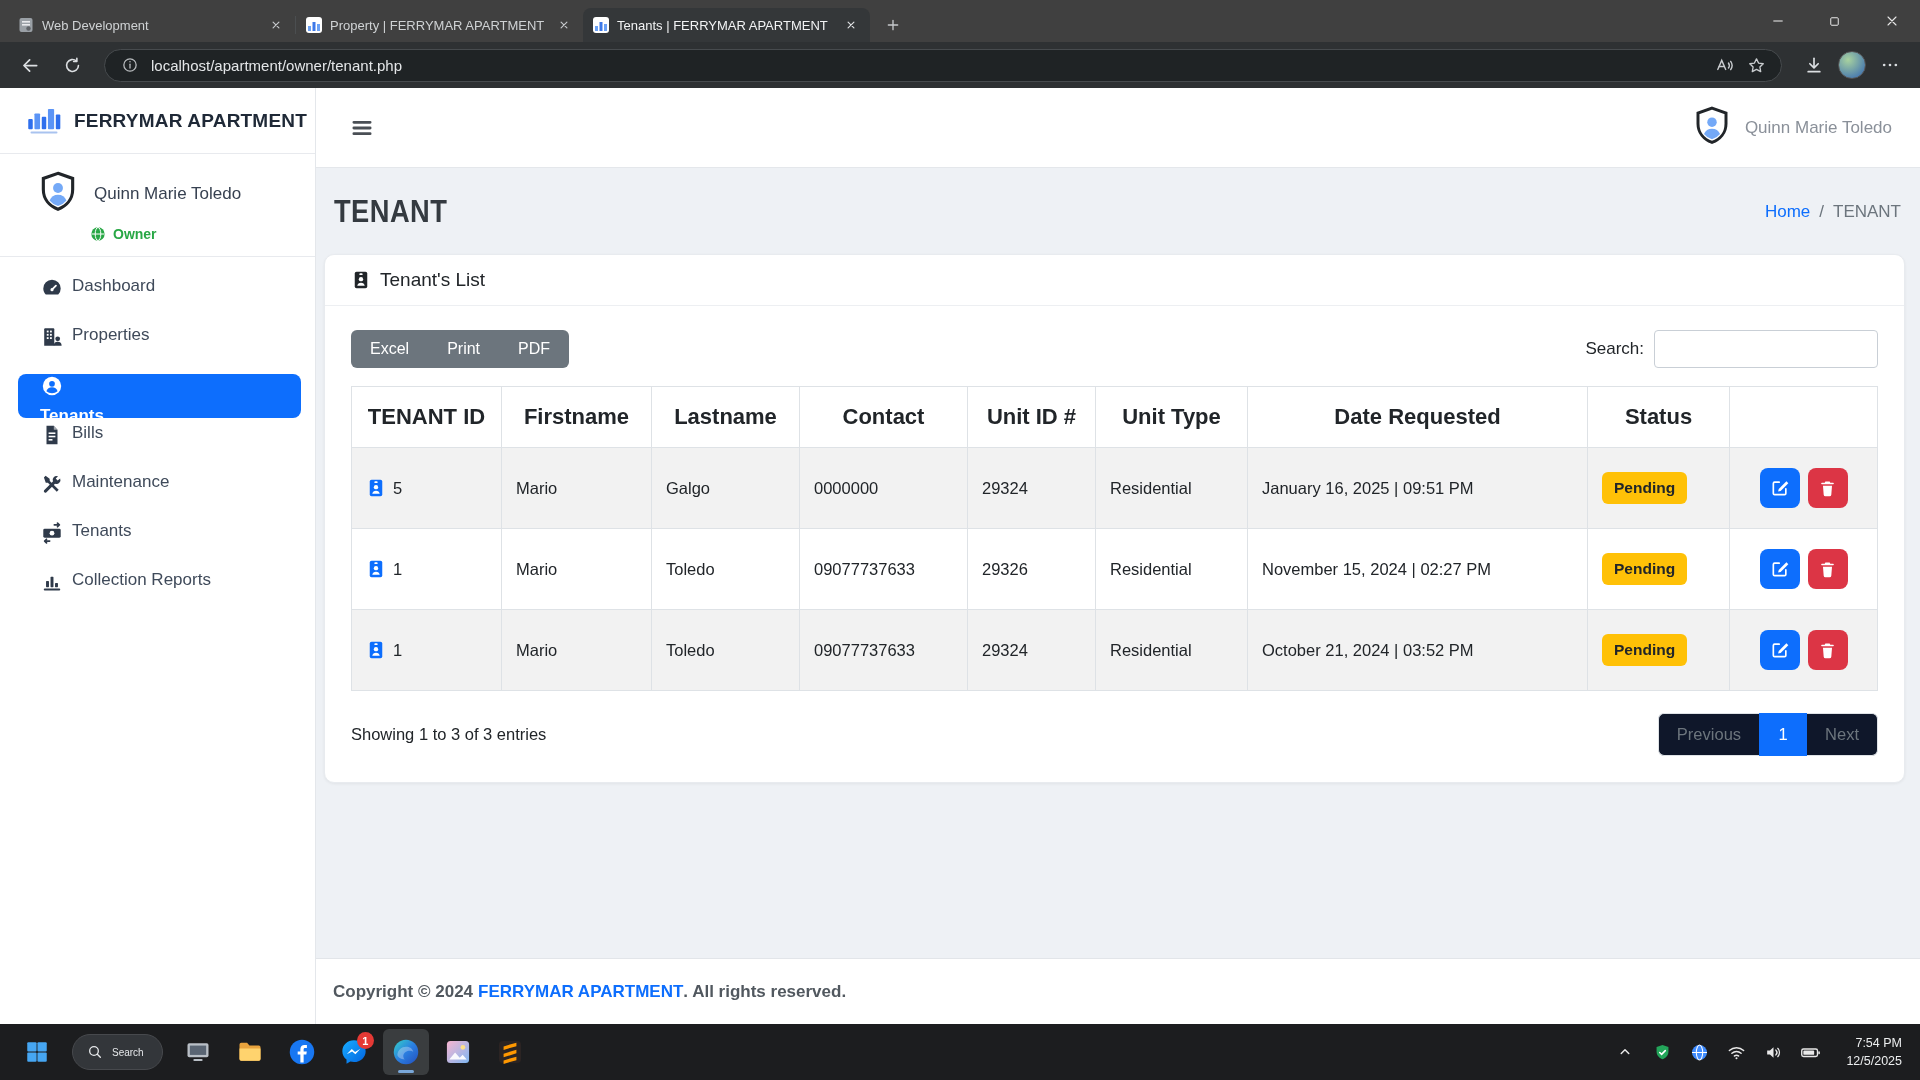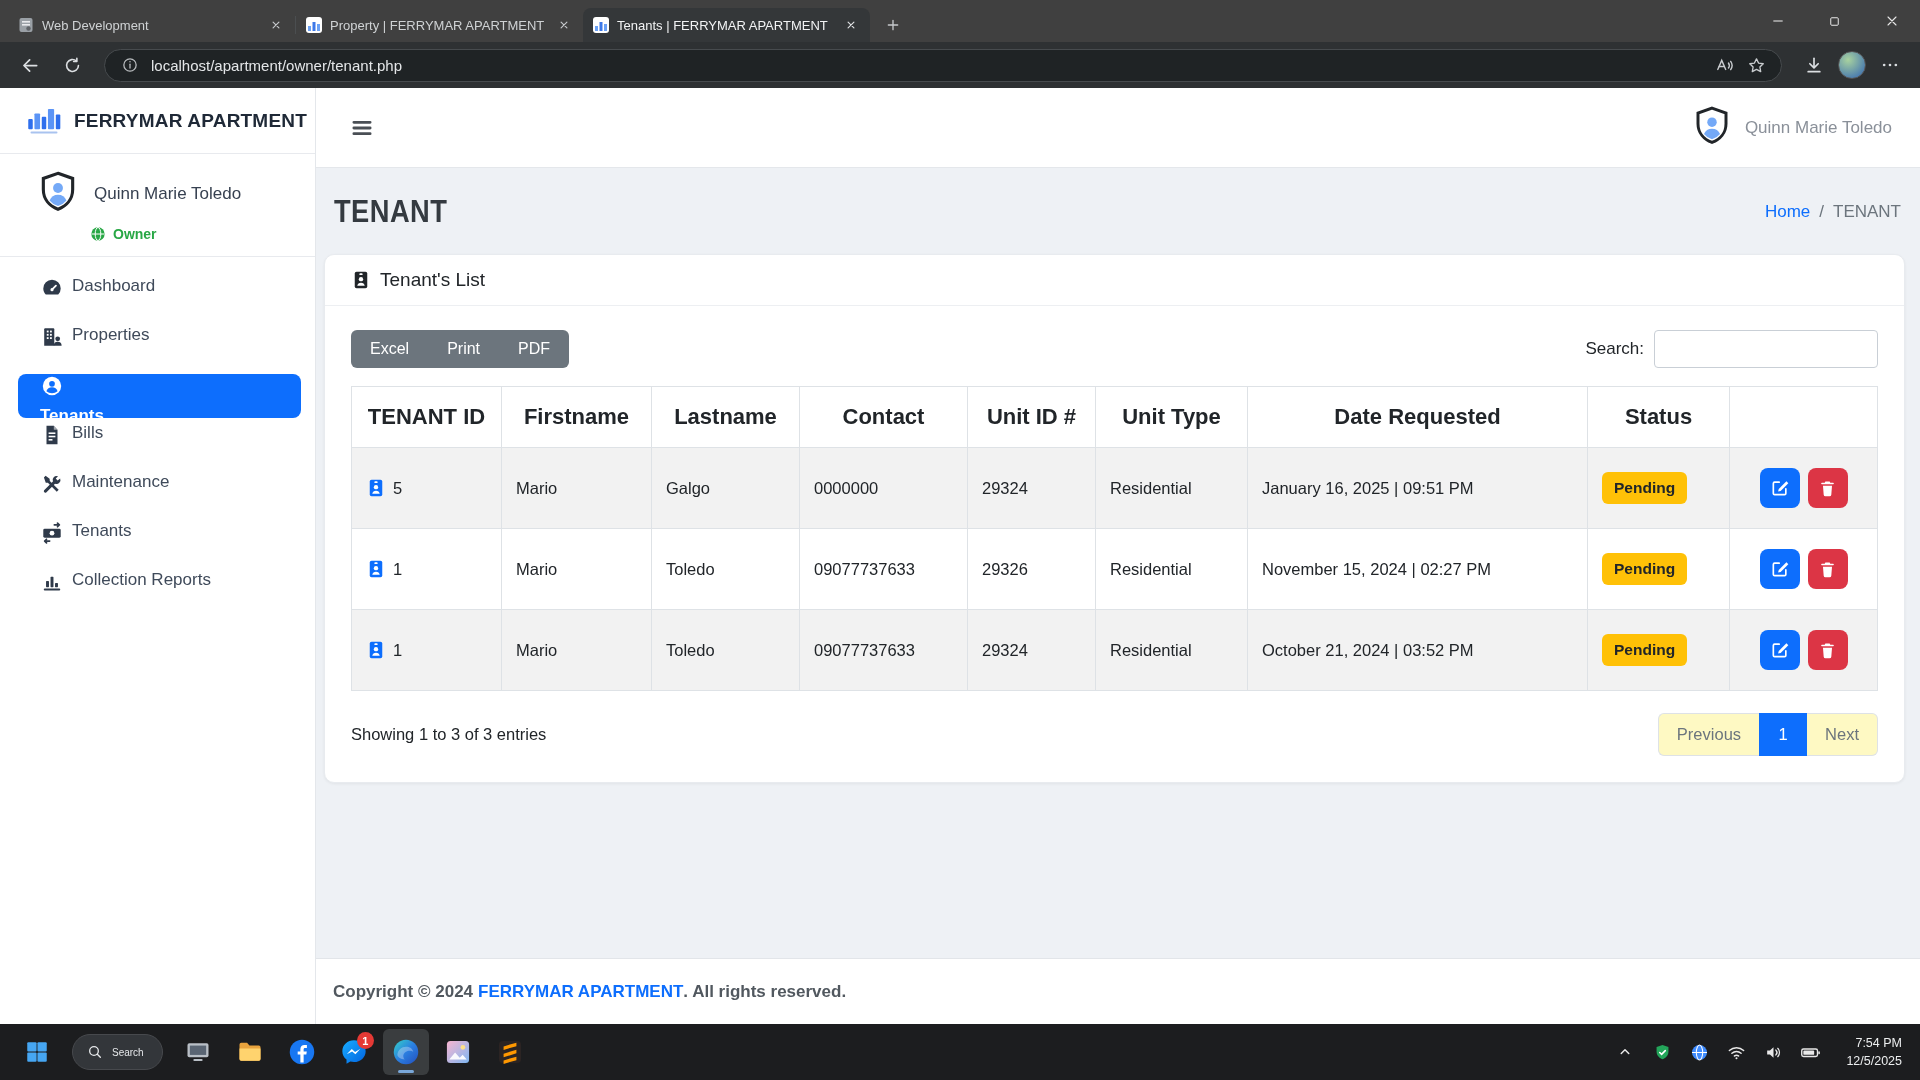--- a/index.html
+++ b/index.html
@@ -83,21 +83,21 @@
   .id-cell { display:flex; align-items:center; gap:7px; }
   .badge-pending { display:inline-block; background:#ffc107; color:#212529; font-weight:700; font-size:15.5px; padding:7px 12px; border-radius:6px; }
   .row-actions { display:flex; gap:8px; justify-content:center; }
   .act-btn { width:40px; height:40px; border:none; border-radius:8px; display:grid; place-items:center; cursor:pointer; }
   .act-edit { background:#0d6efd; }
   .act-del { background:#dc3545; }
 
   .table-footer { display:flex; align-items:center; justify-content:space-between; margin-top:22px; }
   .tf-info { font-size:16.5px; color:#212529; }
   .pager { display:flex; }
-  .pg { font-size:16.5px; padding:11px 18px; border:1px solid #dee2e6; background:#fef9c3; color:#6c757d; font-family:inherit; cursor:pointer; }
+  .pg { font-size:16.5px; padding:11px 18px; border:1px solid #dee2e6; background:#0f172a; color:#6c757d; font-family:inherit; cursor:pointer; }
   .pg.prev { border-radius:6px 0 0 6px; border-right:none; }
   .pg.page { background:#0d6efd; border-color:#0d6efd; color:#fff; min-width:48px; text-align:center; }
   .pg.next { border-radius:0 6px 6px 0; border-left:none; }
 
   .page-footer { height:66px; background:#fff; border-top:1px solid #e2e5e9; display:flex; align-items:center; padding-left:17px; font-size:17px; font-weight:700; color:#51585f; }
   .footer-brand { color:#0d6efd; margin-left:5px; }
 
   
   .taskbar { height:56px; background:#1c1d1f; display:flex; align-items:center; padding:0 14px; gap:6px; }
   .tb-app { width:46px; height:46px; display:grid; place-items:center; position:relative; border-radius:6px; }

